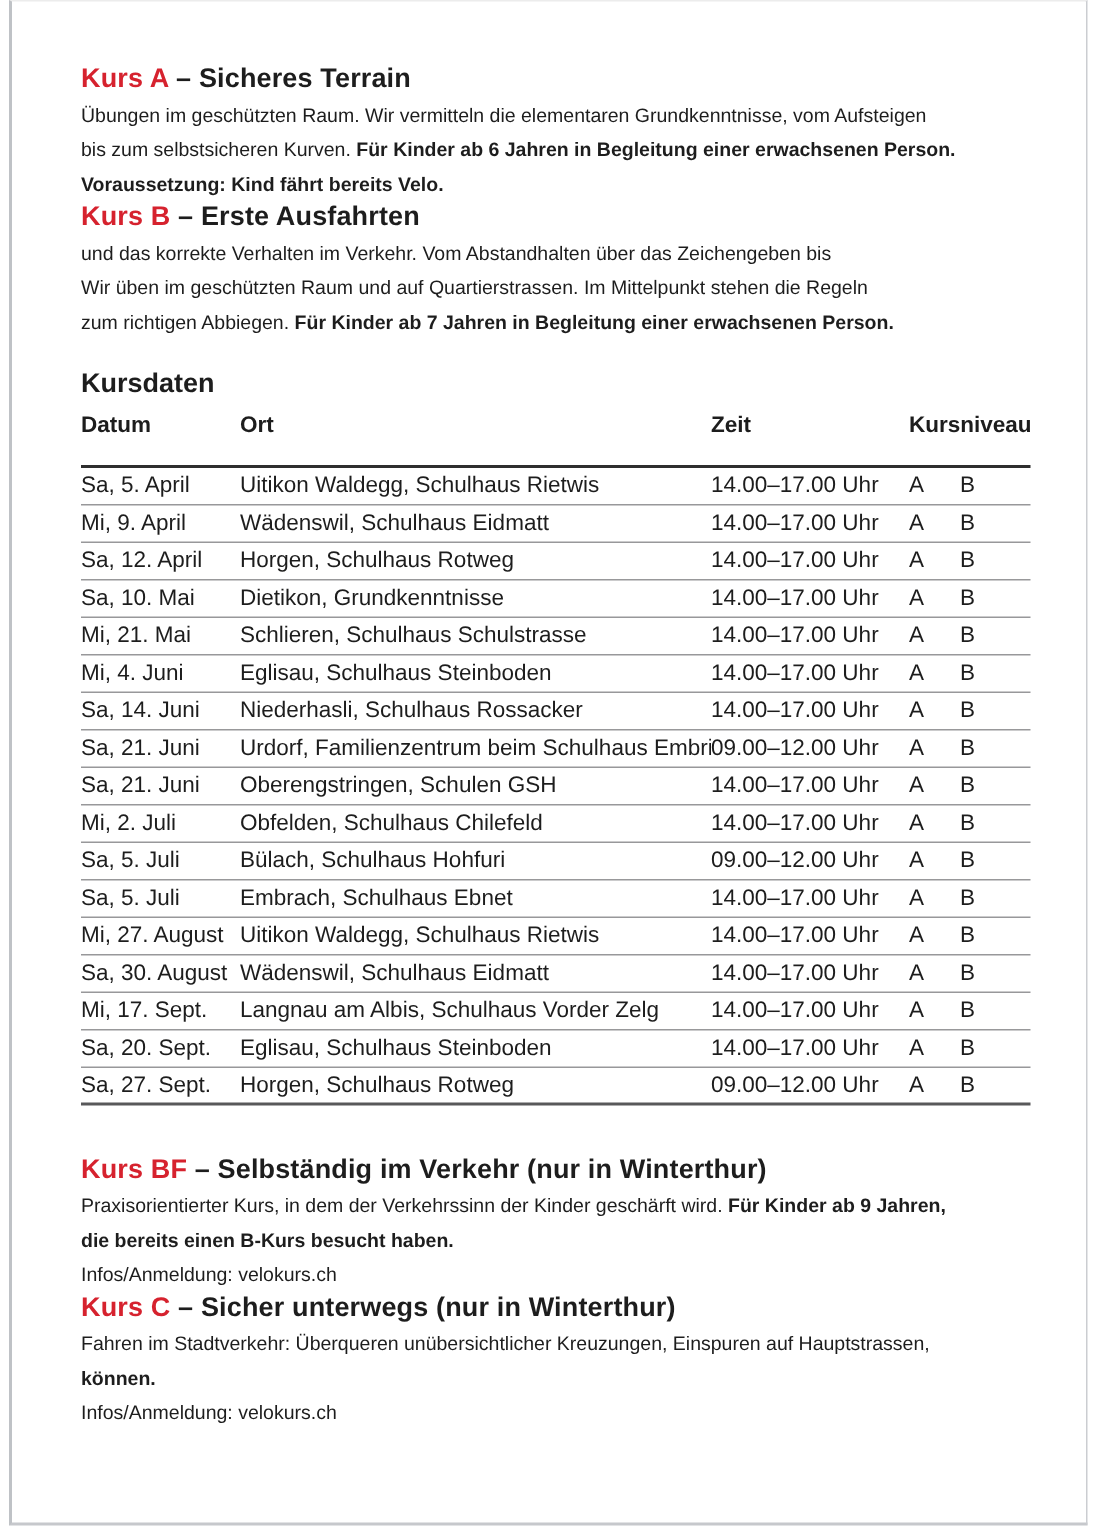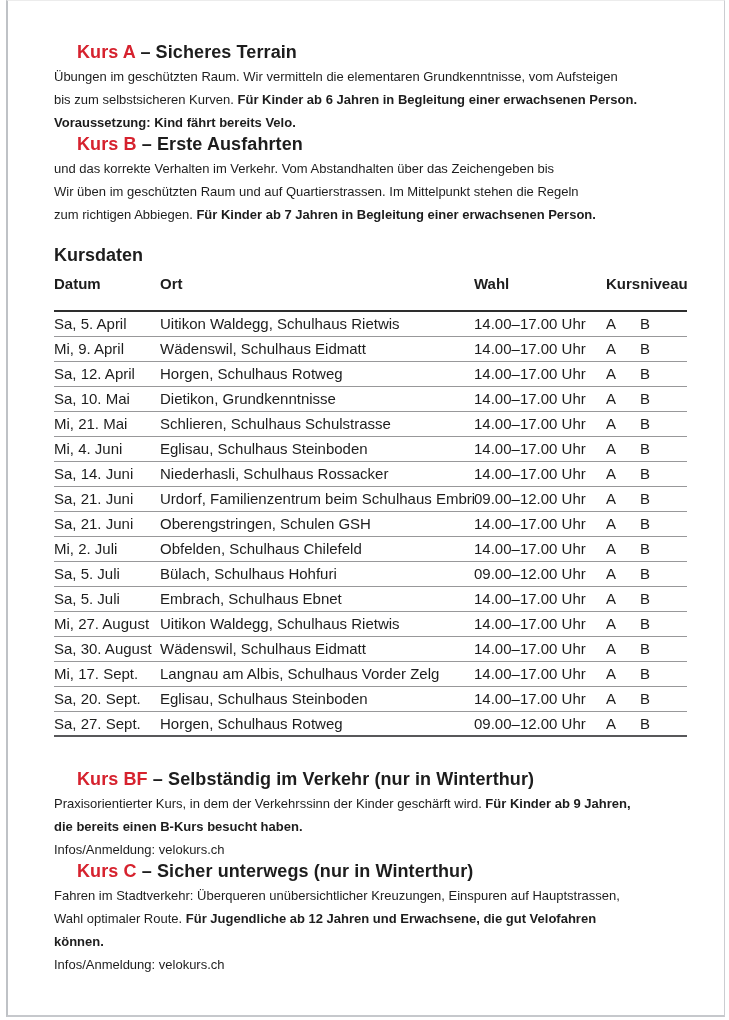--- a/index.html
+++ b/index.html
@@ -3,21 +3,21 @@
 <meta charset="utf-8">
 <style>
   * { margin:0; padding:0; box-sizing:border-box; }
   html,body { width:729px; height:1020px; background:#ffffff; overflow:hidden;
               font-family:"Liberation Sans","DejaVu Sans",sans-serif; color:#1d1d1d; }
   .page { position:absolute; left:6px; top:0; right:4px; bottom:3px; background:#fff;
           border-left:2px solid #bfc2c6; border-right:1px solid #cbcdd1;
           border-bottom:2px solid #c6c8cc; border-top:1px solid #ececec; }
   .content { padding:41px 38px 0 46px; }
 
-  h2.course-head { font-size:18px; line-height:21px; font-weight:bold; letter-spacing:.1px;margin-left:23px; }
+  h2.course-head { font-size:18px; line-height:21px; font-weight:bold; letter-spacing:.1px; }
   h2.course-head .red { color:var(--accent); }
   .body-text { margin-top:2px; }
   .tline { font-size:13px; line-height:23px; white-space:nowrap; }
   .tline .b { font-weight:bold; }
 
   section.course { margin-top:0; }
   #section-bf { margin-top:32px; }
 
   h2.kursdaten { font-size:18px; line-height:21px; font-weight:bold; margin-top:19px; }
 
@@ -67,21 +67,21 @@
         <col class="c-datum">
           <col class="c-ort">
           <col class="c-zeit">
           <col class="c-na">
           <col class="c-nb">
       </colgroup>
       <thead>
         <tr>
           <th>Datum</th>
           <th>Ort</th>
-          <th>Wahl</th>
+          <th>Zeit</th>
           <th colspan="2">Kursniveau</th>
         </tr>
       </thead>
       <tbody>
           <tr>
             <td>Sa, 5. April</td>
             <td>Uitikon Waldegg, Schulhaus Rietwis</td>
             <td>14.00–17.00 Uhr</td>
             <td>A</td>
             <td>B</td>
@@ -213,20 +213,19 @@
         </div>
     </section>
 
     <section class="course" id="section-c">
       <h2 class="course-head">
         <span class="red">Kurs C</span>
         <span>– Sicher unterwegs (nur in Winterthur)</span>
       </h2>
       <div class="body-text">
           <div class="tline"><span>Fahren im Stadtverkehr: Überqueren unübersichtlicher Kreuzungen, Einspuren auf Hauptstrassen,</span></div>
-          <div class="tline"><span>Wahl optimaler Route. </span><span class="b">Für Jugendliche ab 12 Jahren und Erwachsene, die gut Velofahren</span></div>
           <div class="tline"><span class="b">können.</span></div>
           <div class="tline"><span>Infos/Anmeldung: velokurs.ch</span></div>
         </div>
     </section>
 
   </div>
 </div>
 
 </body></html>

